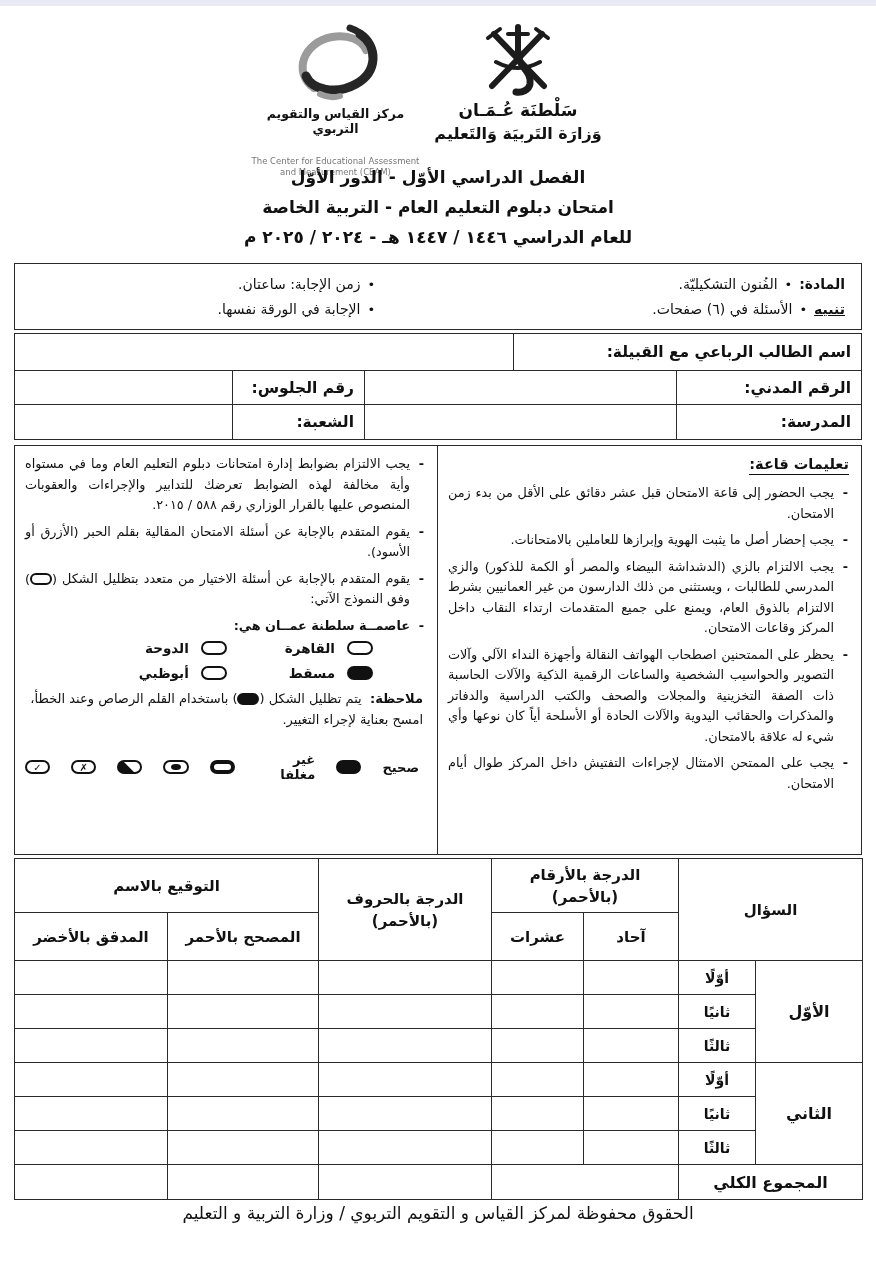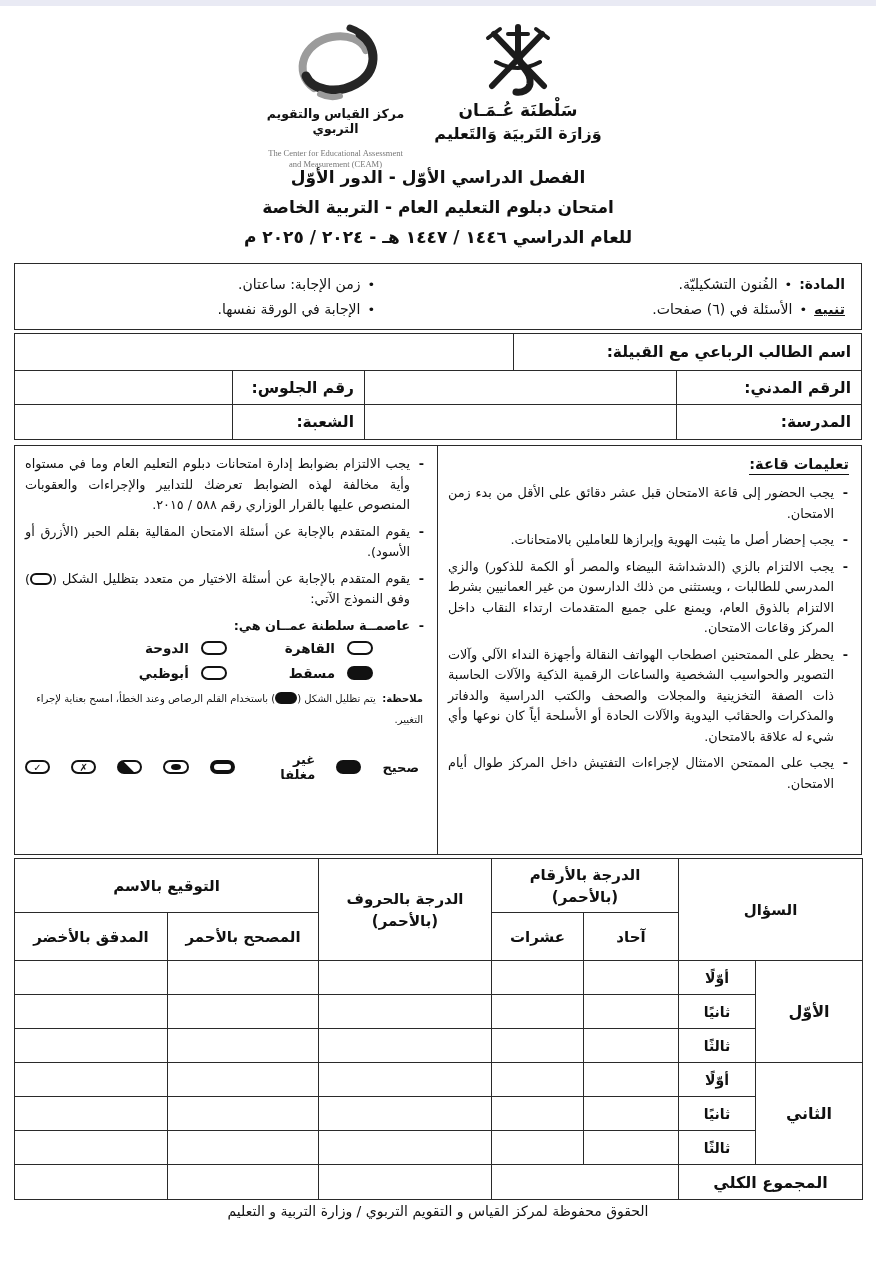--- a/index.html
+++ b/index.html
@@ -19,21 +19,21 @@
 
   
   .emblem-wrap { position:absolute; left:428px; top:24px; width:180px; text-align:center; }
   .emblem-wrap svg { display:block; margin:0 auto; }
   .emblem-country { font-size:17px; font-weight:bold; margin-top:2px; letter-spacing:1px; }
   .emblem-ministry { font-size:16px; font-weight:bold; margin-top:4px; }
 
   .ceam-wrap { position:absolute; left:248px; top:24px; width:175px; text-align:center; }
   .ceam-wrap svg { display:block; margin:0 auto; }
   .ceam-ar { font-size:12.5px; font-weight:bold; margin-top:2px; }
-  .ceam-en { font-size:8.5px; color:#777; direction:ltr; margin-top:12px; line-height:1.25;font-family:Liberation Serif, serif; }
+  .ceam-en { font-size:8.5px; color:#777; direction:ltr; margin-top:20px; line-height:1.25; }
 
   
   .titles { position:absolute; top:162px; left:0; width:876px; text-align:center; }
   .titles div { font-size:17px; font-weight:bold; line-height:30px; }
 
   
   .subject-box { position:absolute; top:263px; left:14px; width:848px; height:67px;
     border:1.6px solid #2a2a2a; display:flex; flex-direction:row; align-items:center; }
   .sb-right { width:52%; padding-right:16px; }
   .sb-left  { width:48%; padding-right:46px; }
@@ -67,39 +67,39 @@
   .oval.filled { background:#111; }
   .oval.slot { border-width:4px; }
   .oval.diag { overflow:hidden; background:linear-gradient(45deg,#111 46%,#fff 50%); }
   .oval.dot::after { content:""; position:absolute; left:6px; right:6px; top:2px; bottom:2px; background:#111; border-radius:50%; }
   .oval.glyph { text-align:center; font-size:10px; font-weight:bold; line-height:11px; vertical-align:-2px; }
 
   .mcq-options { display:flex; direction:rtl; gap:58px; padding-right:52px; margin:4px 0 8px; }
   .mcq-colm { display:flex; flex-direction:column; gap:9px; }
   .mcq-opt { display:flex; direction:rtl; align-items:center; gap:12px; font-size:13.5px; font-weight:bold; }
 
-  .note-line { font-size:10px; line-height:20.5px; margin:2px 0 22px; padding-right:2px; }
+  .note-line { font-size:13px; line-height:20.5px; margin:2px 0 22px; padding-right:2px; }
   .note-line b { font-weight:bold; }
 
   .shapes-row { display:flex; direction:rtl; align-items:center; gap:21px; padding-right:6px; margin-top:6px; font-size:13px; font-weight:bold; }
 
   
   .grading { position:absolute; top:858px; left:14px; }
   table.gt { border-collapse:collapse; table-layout:fixed; direction:rtl; }
   table.gt th, table.gt td { border:1.6px solid #2a2a2a; text-align:center; vertical-align:middle; padding:0 4px; }
   table.gt th { font-size:15px; font-weight:bold; }
   .gt-sub { font-size:14px; font-weight:bold; }
   .gt-main { font-size:16px; font-weight:bold; }
   .two-line span { display:block; line-height:22px; }
   .hrow1 { height:54px; } .hrow2 { height:48px; }
   .brow  { height:34px; } .trow { height:35px; }
   .blank-cell { background:transparent; }
 
   
-  .copyright { position:absolute; top:1203px; left:0; width:876px; text-align:center; font-size:14px; }
+  .copyright { position:absolute; top:1203px; left:0; width:876px; text-align:center; font-size:17px; }
 </style>
 </head>
 <body>
 
 <div class="page">
   <div class="scan-strip"></div>
 
   <div class="watermark">
     
     

